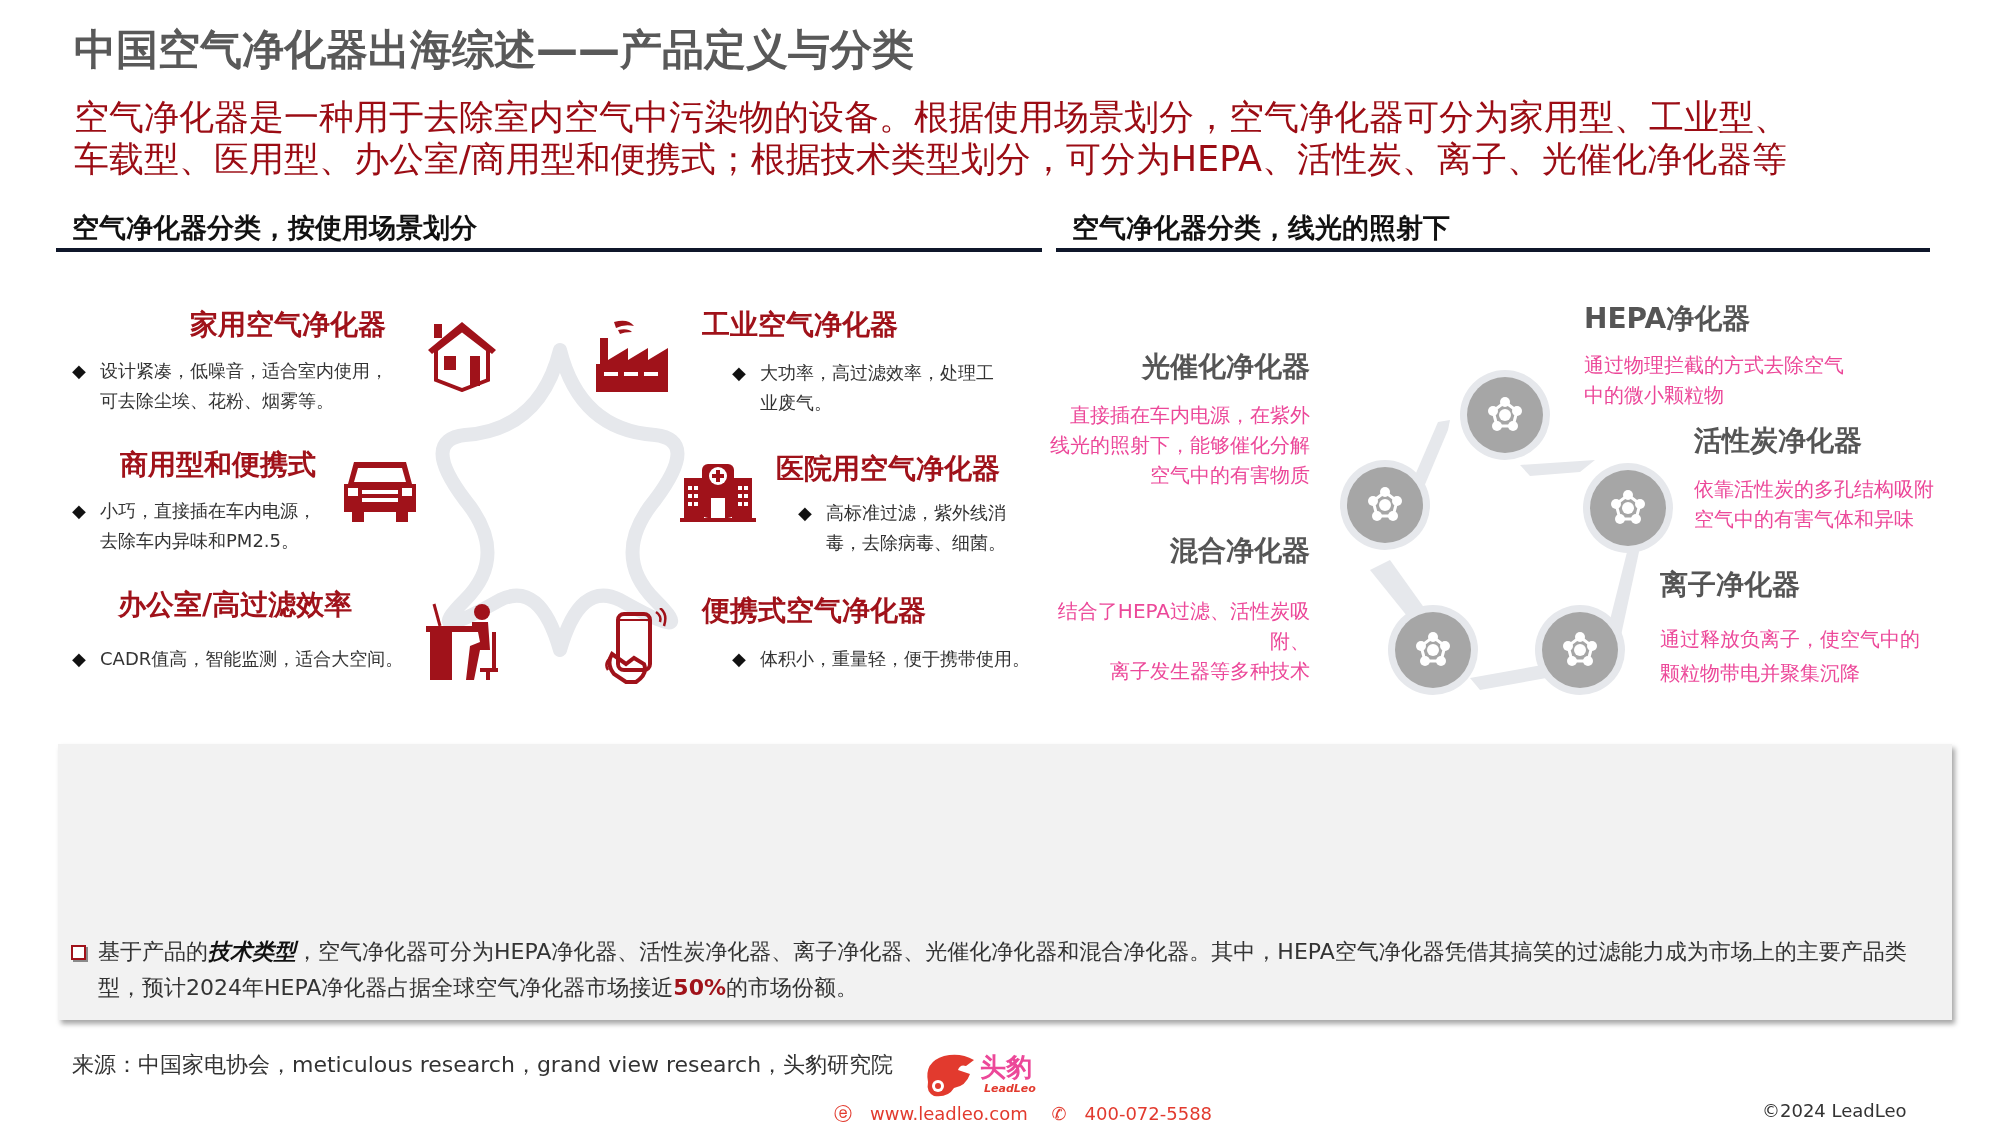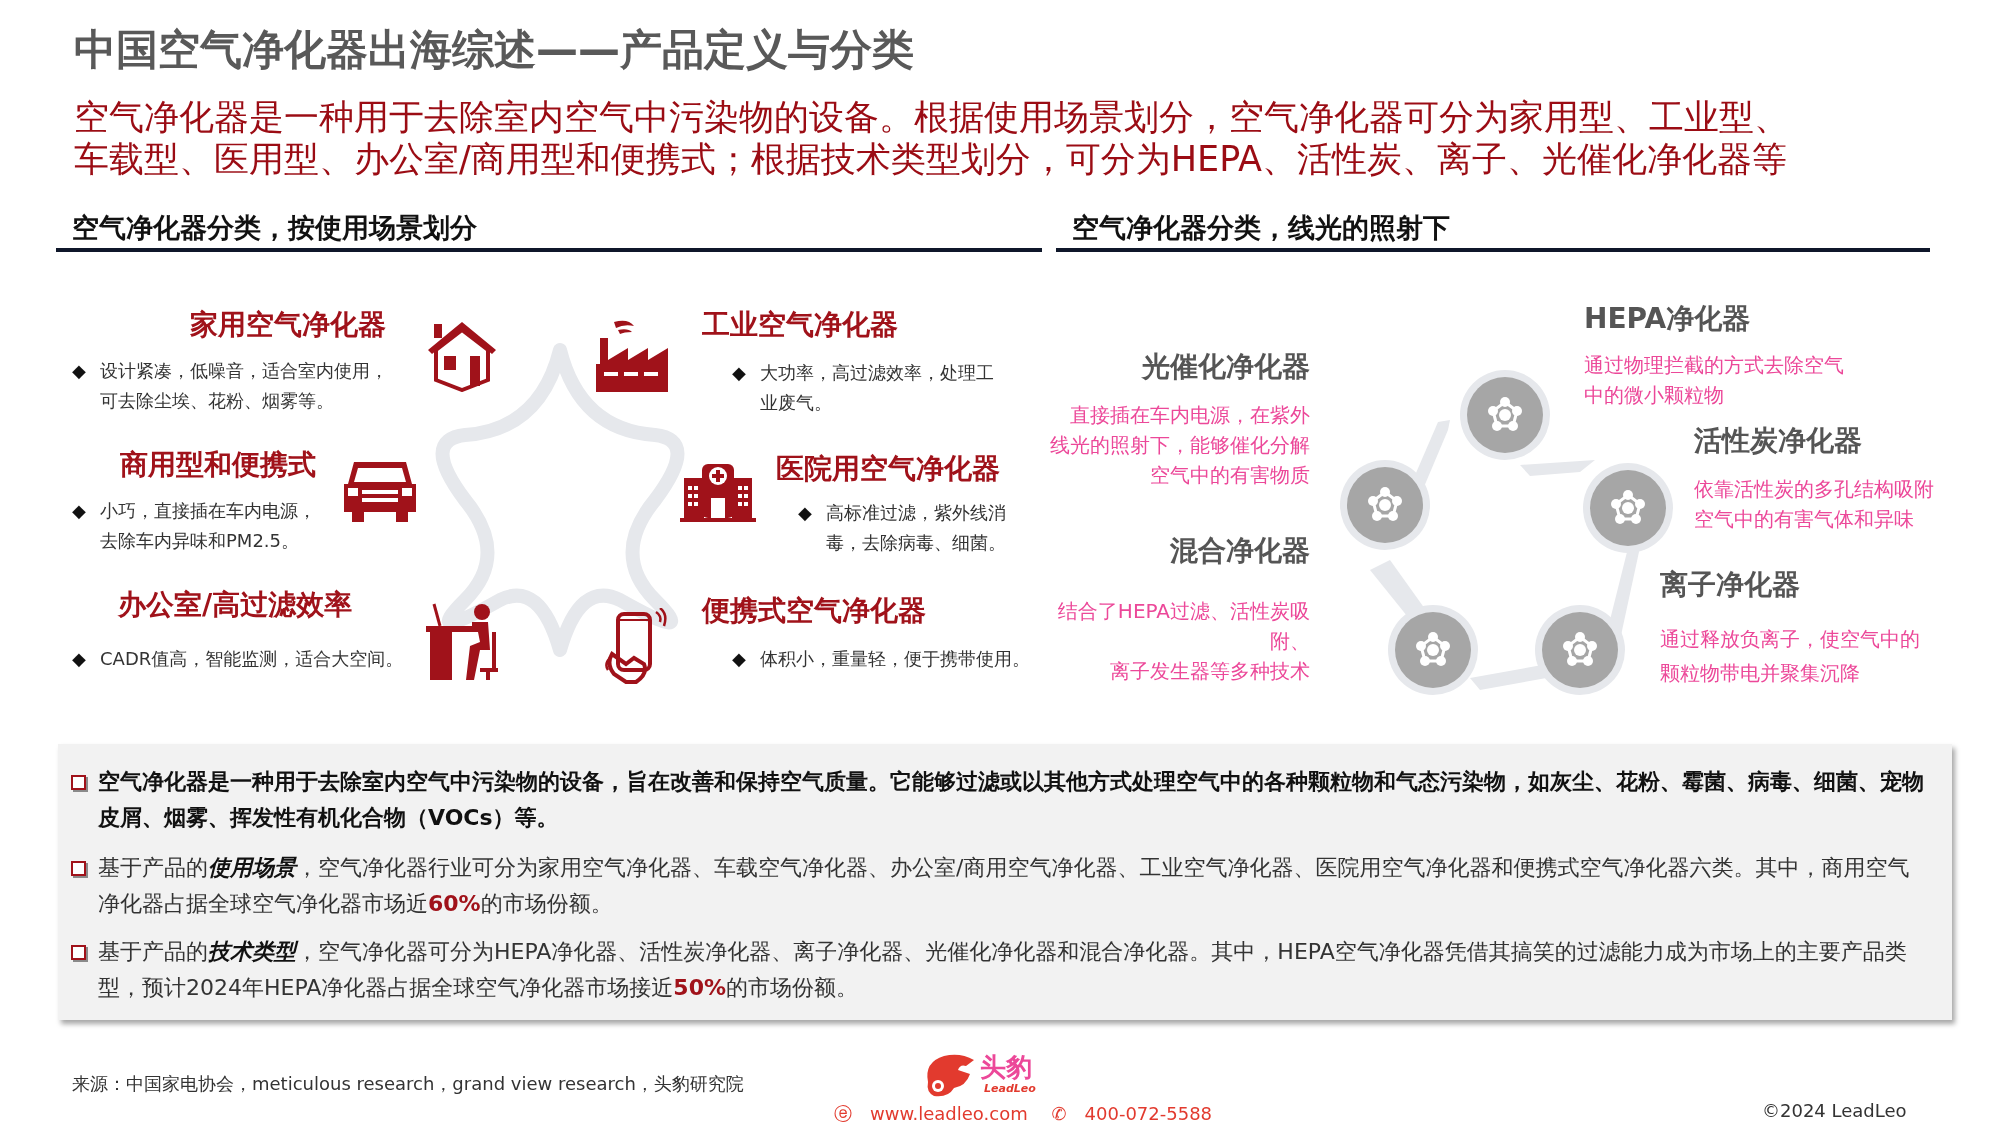--- a/index.html
+++ b/index.html
@@ -27,21 +27,21 @@
   .right-align { text-align: right; }
 
   
   .summary { position: absolute; left: 58px; top: 744px; width: 1894px; height: 276px; background: #f2f2f2; box-shadow: 3px 4px 5px rgba(0,0,0,0.35); }
   .sum-item { position: absolute; left: 40px; width: 1830px; font-size: 22px; line-height: 36px; color: #333; }
   .sum-item .box { position: absolute; left: -27px; top: 11px; width: 15px; height: 15px; border: 2.5px solid #a0121a; background: #fff; box-shadow: 2px 2px 0 #8a8a8a; }
   .sum-item.bold { font-weight: bold; color: #111; }
   .sum-item em { font-weight: bold; font-style: italic; color: #111; }
   .sum-item .pct { color: #a0121a; font-weight: bold; }
 
-  .source { position: absolute; left: 72px; top: 1072px; font-size: 18px; color: #333; white-space: nowrap; }
+  .source { position: absolute; left: 72px; top: 1050px; font-size: 22px; color: #333; white-space: nowrap; }
   .logo { position: absolute; left: 920px; top: 1052px; width: 130px; height: 48px; }
   .logo-text { position: absolute; left: 980px; top: 1050px; font-size: 26px; font-weight: bold; color: #ec4899; }
   .logo-sub { position: absolute; left: 984px; top: 1082px; font-size: 11px; font-weight: bold; font-style: italic; color: #e23a2e; }
   .contact { position: absolute; left: 834px; top: 1102px; font-size: 18px; color: #e23a2e; white-space: nowrap; }
   .contact span { margin-right: 18px; }
   .copyright { position: absolute; left: 1762px; top: 1100px; font-size: 18px; color: #333; white-space: nowrap; }
 </style>
 </head>
 <body>
 
@@ -261,28 +261,20 @@
   <div>空气中的有害气体和异味</div>
 </div>
 
 <div class="tech-title" style="left:1660px; top:566px;">离子净化器</div>
 <div class="tech-desc" style="left:1660px; top:622px; line-height:34px;">
   <div>通过释放负离子，使空气中的</div>
   <div>颗粒物带电并聚集沉降</div>
 </div>
 
 <div class="summary">
-  <div class="sum-item bold" style="top:20px;">
-    <span class="box"></span>
-    <span>空气净化器是一种用于去除室内空气中污染物的设备，旨在改善和保持空气质量。它能够过滤或以其他方式处理空气中的各种颗粒物和气态污染物，如灰尘、花粉、霉菌、病毒、细菌、宠物皮屑、烟雾、挥发性有机化合物（VOCs）等。</span>
-  </div>
-  <div class="sum-item" style="top:106px;">
-    <span class="box"></span>
-    <span>基于产品的</span><em>使用场景</em><span>，空气净化器行业可分为家用空气净化器、车载空气净化器、办公室/商用空气净化器、工业空气净化器、医院用空气净化器和便携式空气净化器六类。其中，商用空气净化器占据全球空气净化器市场近</span><span class="pct">60%</span><span>的市场份额。</span>
-  </div>
   <div class="sum-item" style="top:190px;">
     <span class="box"></span>
     <span>基于产品的</span><em>技术类型</em><span>，空气净化器可分为HEPA净化器、活性炭净化器、离子净化器、光催化净化器和混合净化器。其中，HEPA空气净化器凭借其搞笑的过滤能力成为市场上的主要产品类型，预计2024年HEPA净化器占据全球空气净化器市场接近</span><span class="pct">50%</span><span>的市场份额。</span>
   </div>
 </div>
 
 <div class="source">来源：中国家电协会，meticulous research，grand view research，头豹研究院</div>
 <svg class="logo" viewBox="0 0 60 48" width="60" height="48" style="left:920px; top:1052px; width:60px;">
   <path d="M8 30 Q4 10 24 4 Q40 0 54 8 L46 14 Q40 12 38 18 L50 22 Q46 34 34 36 Q28 46 14 44 Q6 40 8 30 Z" fill="#e23a2e"></path>
   <circle cx="18" cy="34" r="6" fill="#fff"></circle>

